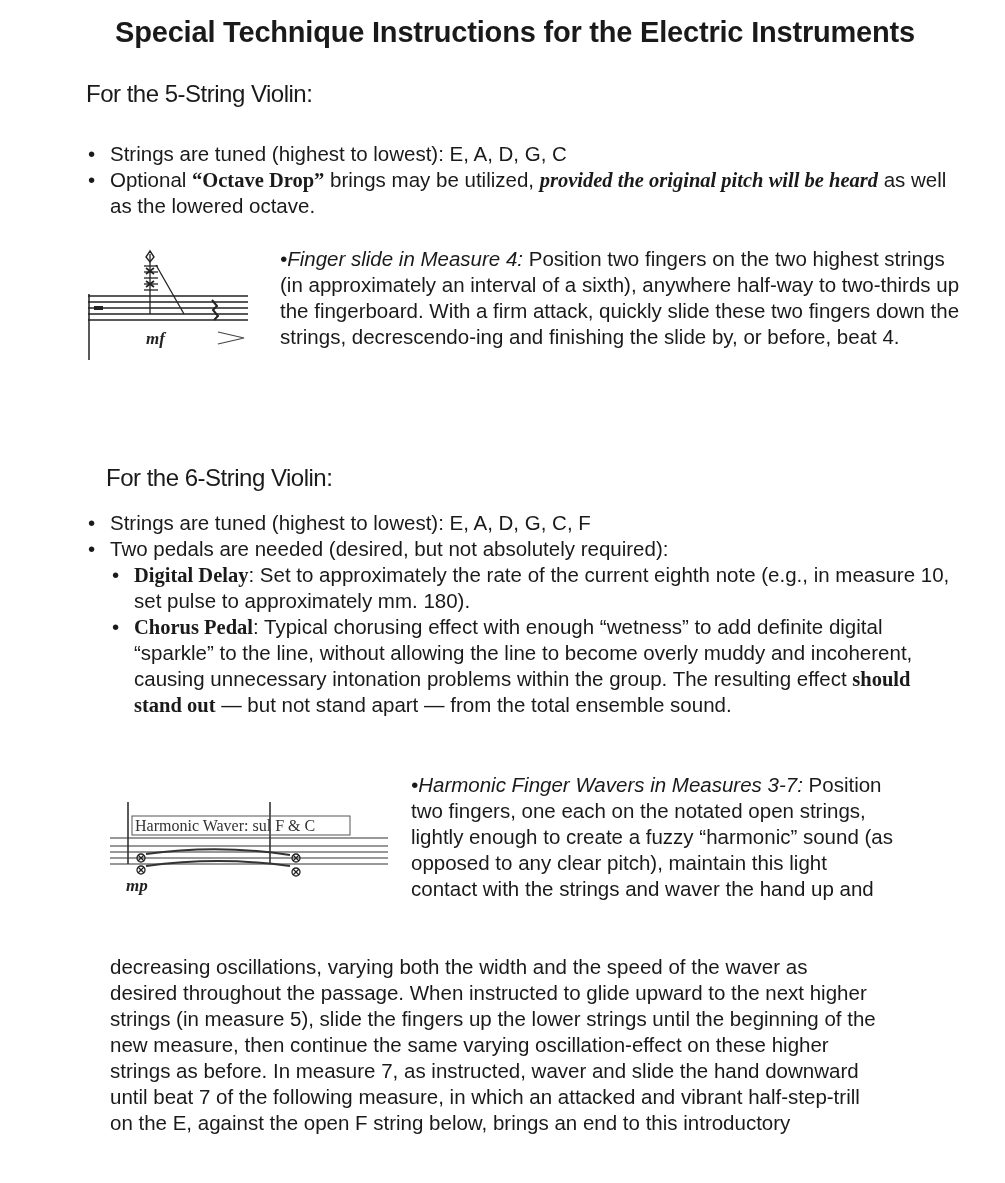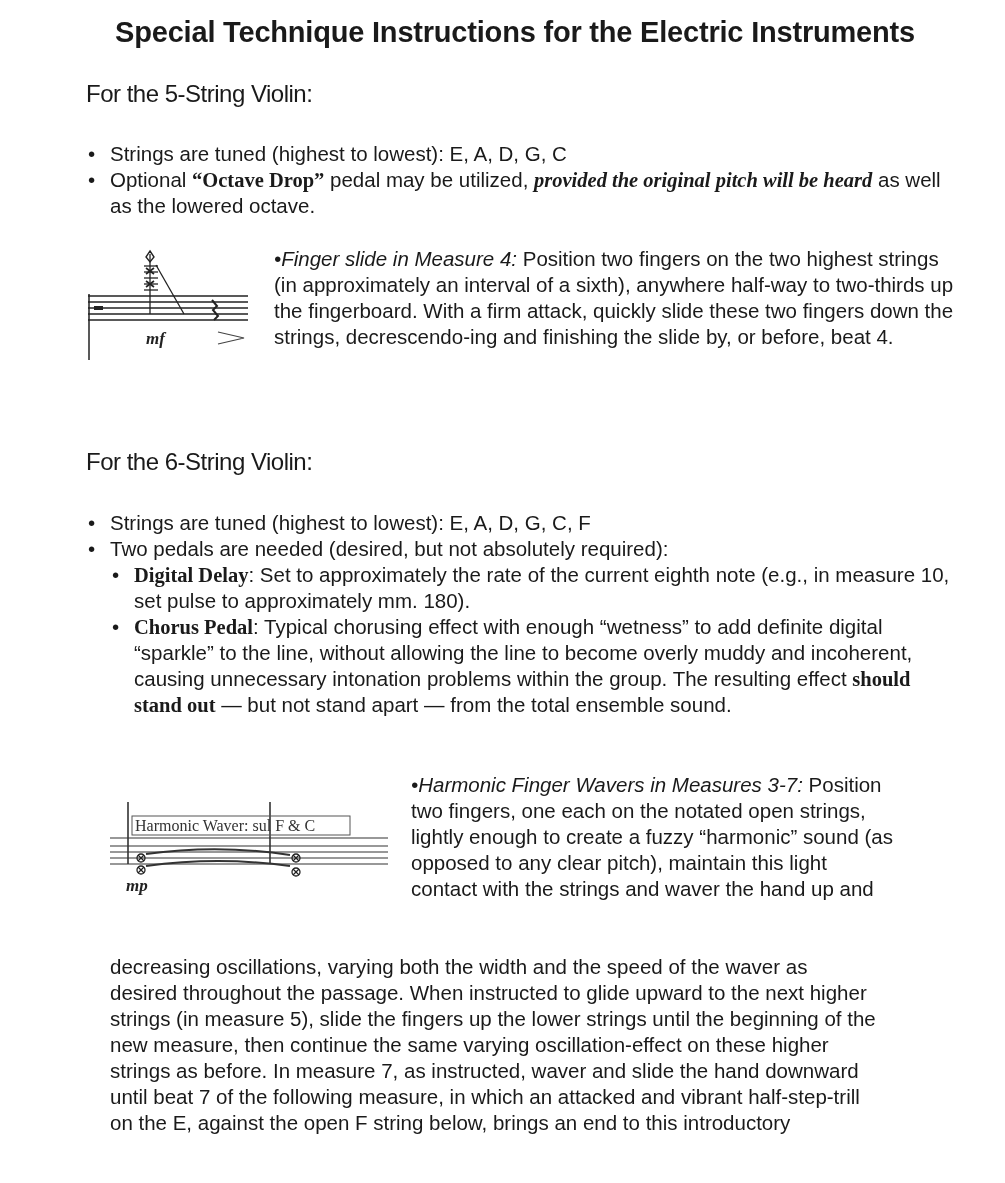--- a/index.html
+++ b/index.html
@@ -22,21 +22,21 @@
 
 <div class="heading" style="top:80px;">For the 5-String Violin:</div>
 
 <div class="para" style="left:88px; top:141px; width:860px;">
   <div class="bullet-line">
     <span class="dot">•</span>
     <span>Strings are tuned (highest to lowest): E, A, D, G, C</span>
   </div>
   <div class="bullet-line">
     <span class="dot">•</span>
-    <span>Optional </span><b>“Octave Drop”</b><span> pedal may be utilized, </span><b><i>provided the original pitch will be heard</i></b><span> as well as the lowered octave.</span>
+    <span>Optional </span><b>“Octave Drop”</b><span> brings may be utilized, </span><b><i>provided the original pitch will be heard</i></b><span> as well as the lowered octave.</span>
   </div>
 </div>
 
 <svg style="left:86px; top:248px;" width="170" height="115">
   <g stroke="#222" stroke-width="1.3" fill="none">
     <line x1="2" y1="48" x2="162" y2="48"></line>
     <line x1="2" y1="54" x2="162" y2="54"></line>
     <line x1="2" y1="60" x2="162" y2="60"></line>
     <line x1="2" y1="66" x2="162" y2="66"></line>
     <line x1="2" y1="72" x2="162" y2="72"></line>
@@ -55,25 +55,25 @@
       <line x1="68" y1="20" x2="60" y2="26"></line>
     <line x1="60" y1="33" x2="68" y2="39"></line>
       <line x1="68" y1="33" x2="60" y2="39"></line>
   </g>
   <path d="M64 3 L68 9 L64 14 L60 9 Z" fill="none" stroke="#222" stroke-width="1.4"></path>
   <path d="M126 52 L131 58 L127 62 L132 68 L128 72" fill="none" stroke="#222" stroke-width="2"></path>
   <text x="60" y="96" class="serif" font-size="17" font-weight="bold" font-style="italic" fill="#222">mf</text>
   <path d="M132 84 L158 90 L132 96" fill="none" stroke="#444" stroke-width="1.2"></path>
 </svg>
 
-<div class="para" style="left:274px; top:246px; width:680px;">
+<div class="para" style="left:280px; top:246px; width:680px;">
   <i>•Finger slide in Measure 4:</i><span> Position two fingers on the two highest strings (in approximately an interval of a sixth), anywhere half-way to two-thirds up the fingerboard. With a firm attack, quickly slide these two fingers down the strings, decrescendo-ing and finishing the slide by, or before, beat 4.</span>
 </div>
 
-<div class="heading" style="top:448px;">For the 6-String Violin:</div>
+<div class="heading" style="top:464px;margin-left:20px;">For the 6-String Violin:</div>
 
 <div class="para" style="left:88px; top:510px; width:870px;">
   <div class="bullet-line">
     <span class="dot">•</span>
     <span>Strings are tuned (highest to lowest): E, A, D, G, C, F</span>
   </div>
   <div class="bullet-line">
     <span class="dot">•</span>
     <span>Two pedals are needed (desired, but not absolutely required):</span>
   </div>

